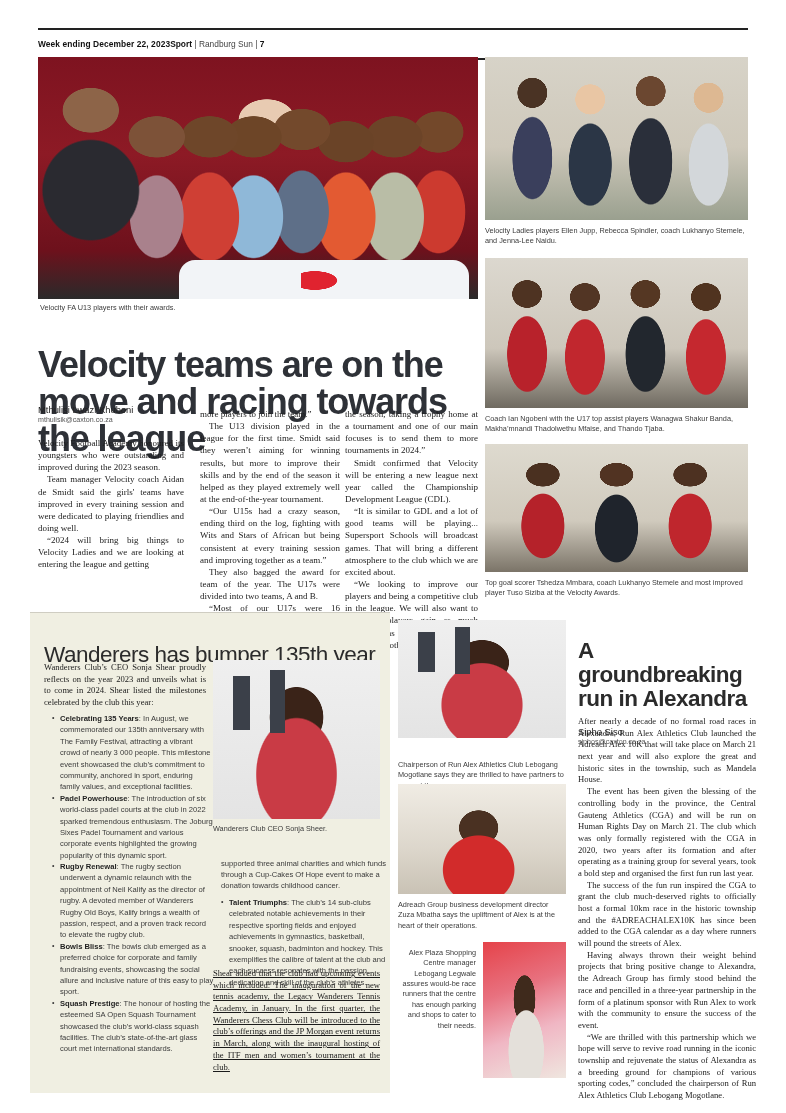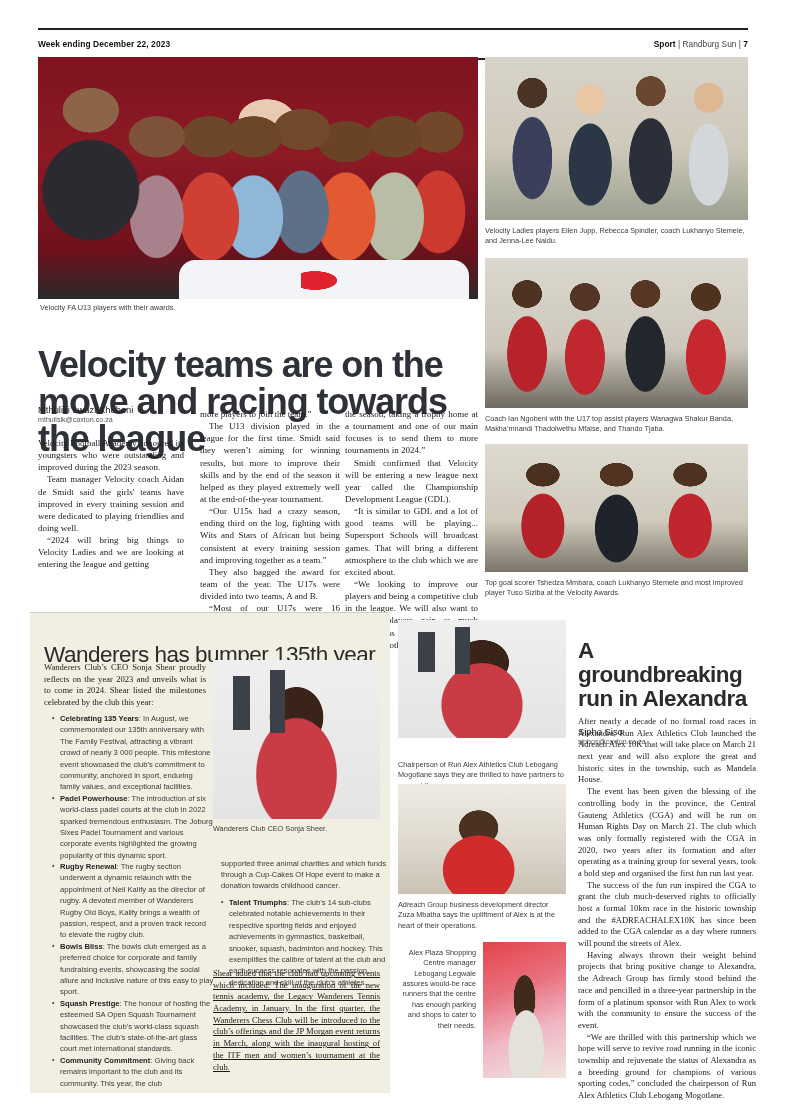--- a/index.html
+++ b/index.html
@@ -11,21 +11,21 @@
     color: #1a1a1a;
     overflow: hidden;
     position: relative;
   }
   .page { position: relative; width: 786px; height: 1113px; padding: 0; }
 
   
   .masthead {
     position: absolute; left: 38px; top: 28px; width: 710px; height: 32px;
     border-top: 2px solid #222; border-bottom: 2px solid #222;
-    display: flex; align-items: center; justify-content: space-between;
+    display: flex; align-items: center; justify-content: flex-start;
     font-family: "Liberation Sans", sans-serif;
   }
   .masthead .left { font-size: 8.4px; font-weight: bold; letter-spacing: .1px; color:#111; }
   .masthead .right { font-size: 8.4px; color:#444; }
   .masthead .right b { color:#111; }
 
   
   .photo { position: absolute; overflow: hidden; background:#cdcdcd; }
   .caption {
     position: absolute;
@@ -253,21 +253,20 @@
       <div class="serif-col" id="wand-intro" style="left:14px; top:50px; width:162px;">
           <p class="first">Wanderers Club’s CEO Sonja Shear proudly reflects on the year 2023 and unveils what is to come in 2024. Shear listed the milestones celebrated by the club this year:</p>
         </div>
       <div class="sans-col" id="wand-bullets-left" style="left:14px; top:101px; width:162px;">
           <ul class="bullets">
             <li><b>Celebrating 135 Years</b><span>: In August, we commemorated our 135th anniversary with The Family Festival, attracting a vibrant crowd of nearly 3 000 people. This milestone event showcased the club’s commitment to community, anchored in sport, enduring family values, and exceptional facilities.</span></li>
             <li><b>Padel Powerhouse</b><span>: The introduction of six world-class padel courts at the club in 2022 sparked tremendous enthusiasm. The Joburg Sixes Padel Tournament and various corporate events highlighted the growing popularity of this dynamic sport.</span></li>
             <li><b>Rugby Renewal</b><span>: The rugby section underwent a dynamic relaunch with the appointment of Neil Kalify as the director of rugby. A devoted member of Wanderers Rugby Old Boys, Kalify brings a wealth of passion, respect, and a proven track record to elevate the rugby club.</span></li>
             <li><b>Bowls Bliss</b><span>: The bowls club emerged as a preferred choice for corporate and family fundraising events, showcasing the social allure and inclusive nature of this easy to play sport.</span></li>
             <li><b>Squash Prestige</b><span>: The honour of hosting the esteemed SA Open Squash Tournament showcased the club’s world-class squash facilities. The club’s state-of-the-art glass court met international standards.</span></li>
-            <li><b>Community Commitment</b><span>: Giving back remains important to the club and its community. This year, the club</span></li>
           </ul>
         </div>
 
       <div class="sans-col" id="wand-right-top" style="left:183px; top:238px; width:167px;">
           <p class="first">supported three animal charities and which funds through a Cup-Cakes Of Hope event to make a donation towards childhood cancer.</p>
         </div>
       <div class="sans-col" id="wand-bullets-right" style="left:183px; top:285px; width:167px;">
           <ul class="bullets">
             <li><b>Talent Triumphs</b><span>: The club’s 14 sub-clubs celebrated notable achievements in their respective sporting fields and enjoyed achievements in gymnastics, basketball, snooker, squash, badminton and hockey. This exemplifies the calibre of talent at the club and each success resonates with the passion, dedication and skill of the club’s athletes.</span></li>
           </ul>

